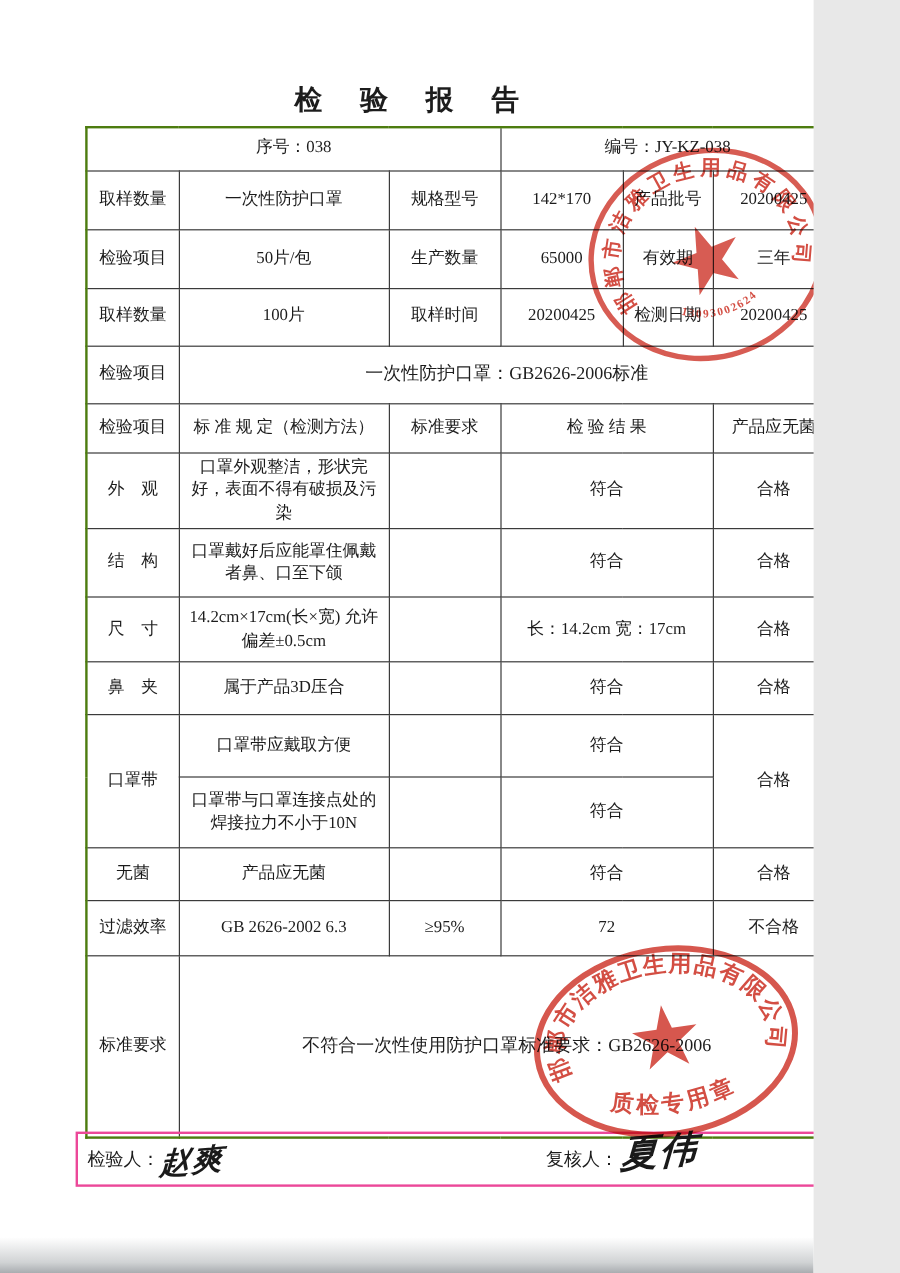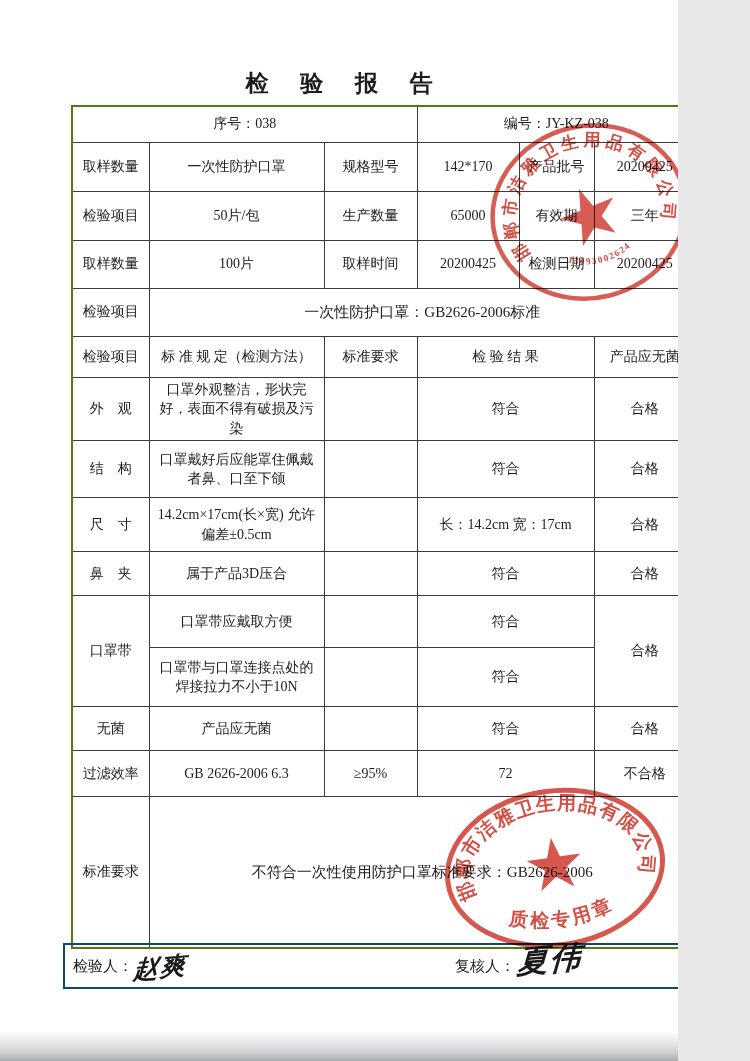--- a/index.html
+++ b/index.html
@@ -34,21 +34,21 @@
     padding:2px 4px;
     line-height:1.4;
     overflow:hidden;
   }
   td.left{text-align:left; padding-left:10px; font-size:15px;}
   td.std{font-size:13px; line-height:1.5; padding:2px 8px;}
   td.lbl{font-size:14px;}
   .sig-strip{
     position:absolute; left:63px; top:943px;
     width:624px; height:46px;
-    border:2px solid #0c4a6e;
+    border:2px solid #ec4899;
     box-sizing:border-box;
   }
   .sig-label{
     position:absolute; top:12px;
     font-size:15px;
   }
   .sig-label.inspector{left:8px;}
   .sig-label.reviewer{left:390px;}
   .signature{
     position:absolute;
@@ -186,21 +186,21 @@
       <tr style="height:44px">
         <td class="lbl">无菌</td>
         <td class="std">产品应无菌</td>
         <td></td>
         <td colspan="2">符合</td>
         <td>合格</td>
       </tr>
 
       <tr style="height:46px">
         <td class="lbl">过滤效率</td>
-        <td class="std">GB 2626-2006 6.3</td>
+        <td class="std">GB 2626-2002 6.3</td>
         <td>≥95%</td>
         <td colspan="2">72</td>
         <td>不合格</td>
       </tr>
 
       <tr style="height:151px">
         <td class="lbl">标准要求</td>
         <td colspan="5" style="font-size:15px">不符合一次性使用防护口罩标准要求：GB2626-2006</td>
       </tr>
     </tbody>

